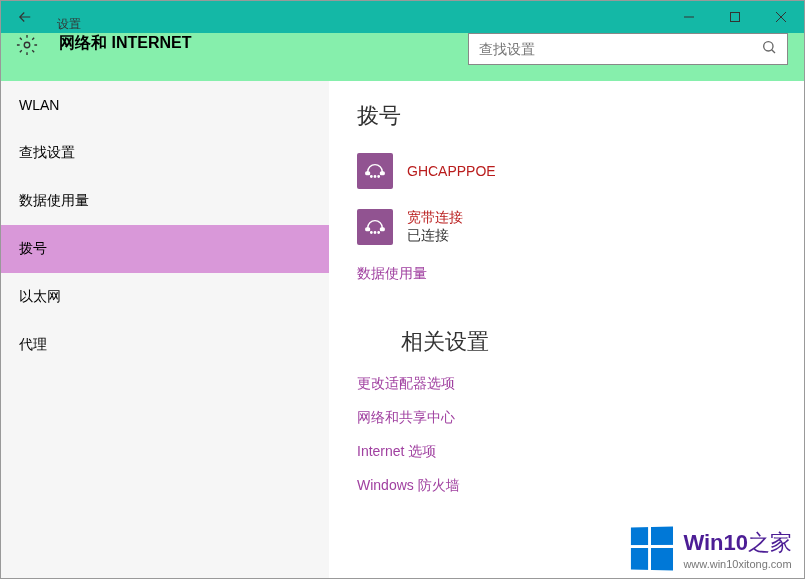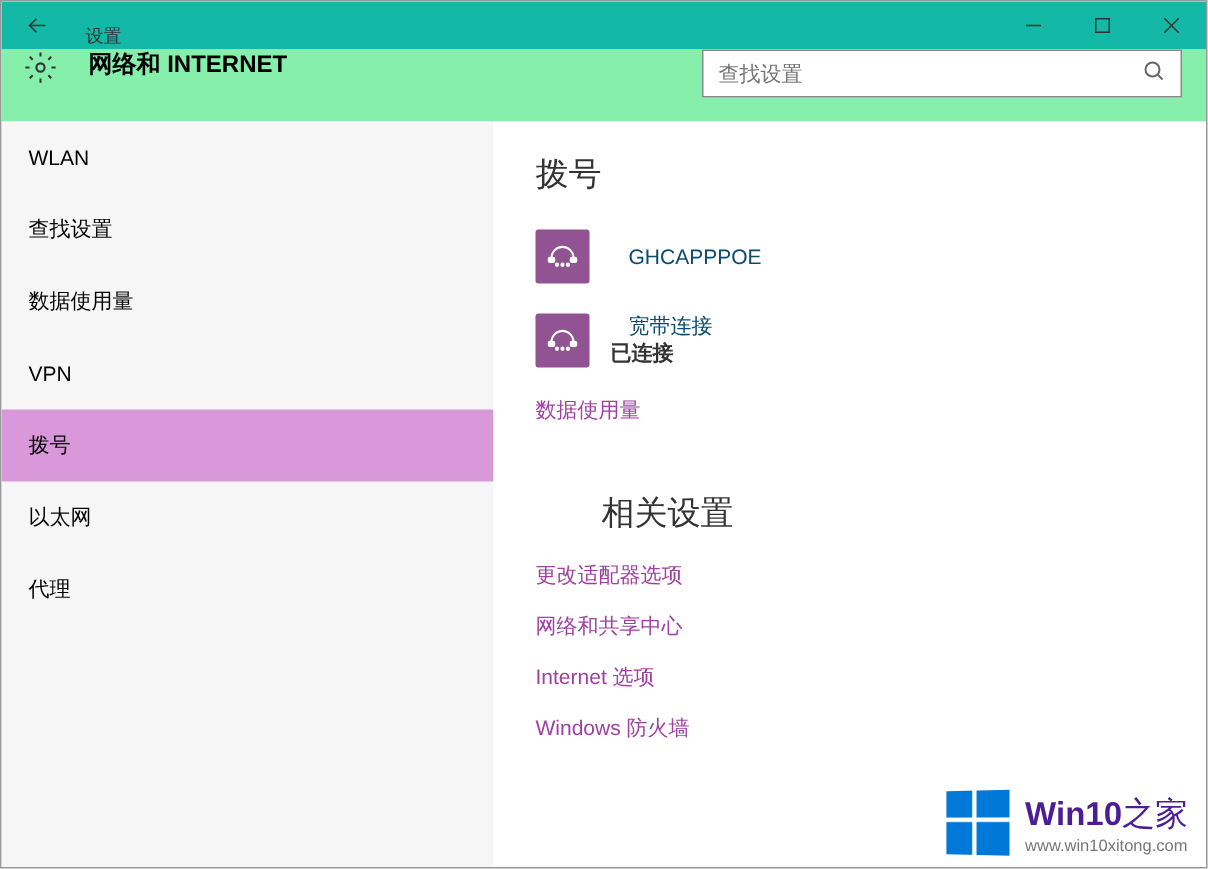--- a/index.html
+++ b/index.html
@@ -24,22 +24,22 @@
     .sidebar { width: 328px; background: #f6f6f6; }
     .nav-item { height: 48px; display: flex; align-items: center; padding-left: 18px; font-size: 14px; color: #000; cursor: default; }
     .nav-item.selected { background: #d998d9; }
     
     .content { flex: 1; padding: 18px 28px; background: #fff; overflow: auto; }
     .section-title { font-size: 22px; color: #333; margin-bottom: 22px; margin-top: 2px; }
     .conn-item { display: flex; align-items: center; margin-bottom: 20px; }
     .conn-icon { width: 36px; height: 36px; background: #8b4789; display: flex; align-items: center; justify-content: center; margin-right: 14px; border-radius: 2px; }
     .conn-icon.purple { background: #915391; }
     .conn-text { display: flex; flex-direction: column; }
-    .conn-name { font-size: 14px; color: #0c4a6e; margin-left: 12px; }
-    .conn-status { font-size: 14px; color: #333; font-weight: bold; }
+    .conn-name { font-size: 14px; color: #b91c1c; }
+    .conn-status { font-size: 14px; color: #333; }
     .link { color: #a040a0; font-size: 14px; cursor: default; display: block; margin-bottom: 16px; }
     .related { margin-top: 44px; }
     .related .section-title { margin-bottom: 18px; margin-left: 44px; }
     
     .watermark { position: absolute; bottom: 8px; right: 12px; display: flex; align-items: center; gap: 10px; pointer-events: none; }
     .win-logo { display: grid; grid-template-columns: 18px 22px; grid-template-rows: 18px 22px; gap: 3px; transform: perspective(200px) rotateY(-12deg); }
     .win-logo div { background: #0078d7; }
     .wm-text { display: flex; flex-direction: column; }
     .wm-main { font-size: 22px; color: #4c1d95; font-weight: 400; }
     .wm-main b { font-weight: 600; }
@@ -98,23 +98,20 @@
 <div class="body">
   <div class="sidebar">
     <div class="nav-item">
         <span>WLAN</span>
       </div>
     <div class="nav-item">
         <span>查找设置</span>
       </div>
     <div class="nav-item">
         <span>数据使用量</span>
-      </div>
-    <div class="nav-item">
-        <span>VPN</span>
       </div>
     <div class="nav-item selected">
         <span>拨号</span>
       </div>
     <div class="nav-item">
         <span>以太网</span>
       </div>
     <div class="nav-item">
         <span>代理</span>
       </div>

